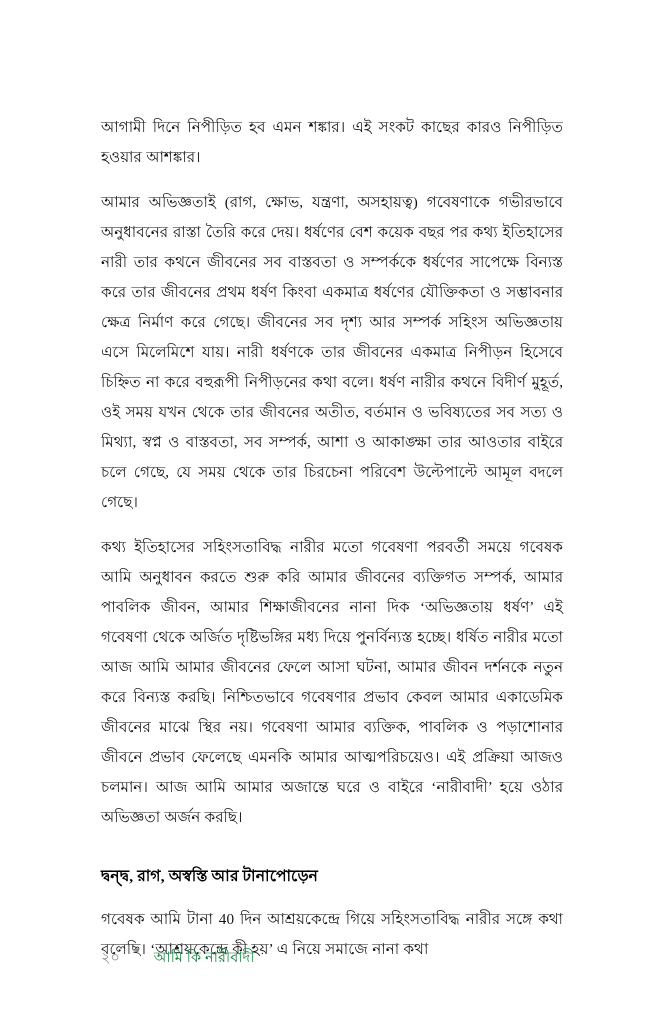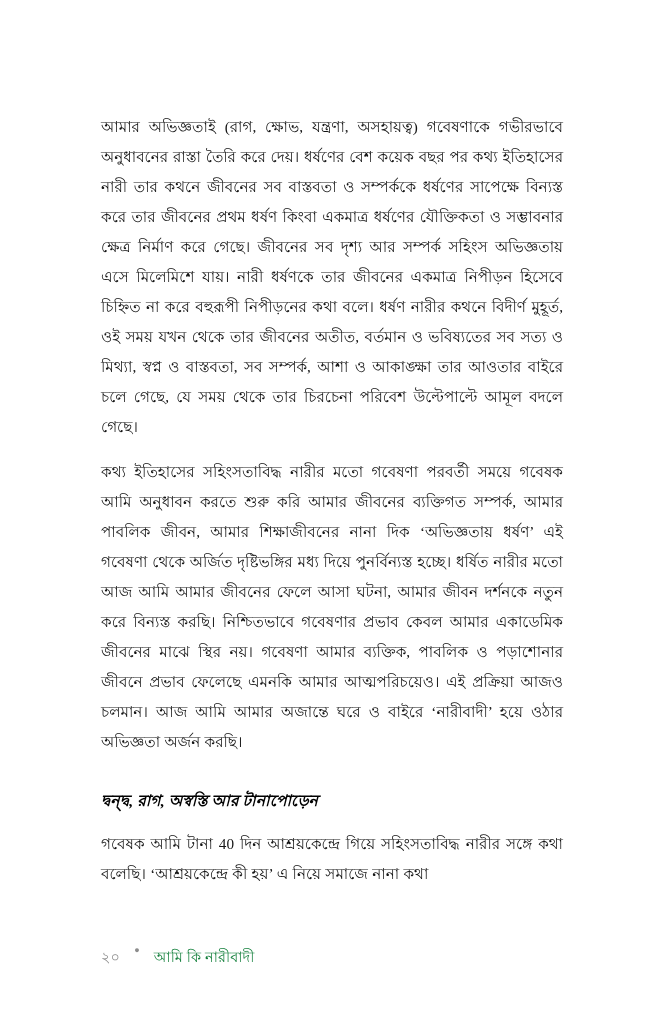--- a/index.html
+++ b/index.html
@@ -41,21 +41,20 @@
     margin-bottom: 0;
   }
   .section-heading {
     margin: 30px 0 14px 0;
     font-size: 15.6px;
     line-height: 28px;
     font-weight: bold;
     text-align: left;
     color: #000000;
     letter-spacing: 0.1px;
-    font-style: italic;
   }
   .footer {
     position: absolute;
     left: 101px;
     bottom: 57px;
     font-size: 14.4px;
     line-height: 20px;
     color: #8c8c8c;
     letter-spacing: 0.2px;
     display: flex;
@@ -76,20 +75,21 @@
     color: #15803d;
   }
 </style>
 </head>
 <body>
 
 <div class="page">
 
   <div class="content">
 
+    <p class="para">আগামী দিনে নিপীড়িত হব এমন শঙ্কার। এই সংকট কাছের কারও নিপীড়িত হওয়ার আশঙ্কার।</p>
 
     <p class="para">আমার অভিজ্ঞতাই (রাগ, ক্ষোভ, যন্ত্রণা, অসহায়ত্ব) গবেষণাকে গভীরভাবে অনুধাবনের রাস্তা তৈরি করে দেয়। ধর্ষণের বেশ কয়েক বছর পর কথ্য ইতিহাসের নারী তার কথনে জীবনের সব বাস্তবতা ও সম্পর্ককে ধর্ষণের সাপেক্ষে বিন্যস্ত করে তার জীবনের প্রথম ধর্ষণ কিংবা একমাত্র ধর্ষণের যৌক্তিকতা ও সম্ভাবনার ক্ষেত্র নির্মাণ করে গেছে। জীবনের সব দৃশ্য আর সম্পর্ক সহিংস অভিজ্ঞতায় এসে মিলেমিশে যায়। নারী ধর্ষণকে তার জীবনের একমাত্র নিপীড়ন হিসেবে চিহ্নিত না করে বহুরূপী নিপীড়নের কথা বলে। ধর্ষণ নারীর কথনে বিদীর্ণ মুহূর্ত, ওই সময় যখন থেকে তার জীবনের অতীত, বর্তমান ও ভবিষ্যতের সব সত্য ও মিথ্যা, স্বপ্ন ও বাস্তবতা, সব সম্পর্ক, আশা ও আকাঙ্ক্ষা তার আওতার বাইরে চলে গেছে, যে সময় থেকে তার চিরচেনা পরিবেশ উল্টেপাল্টে আমূল বদলে গেছে।</p>
 
     <p class="para">কথ্য ইতিহাসের সহিংসতাবিদ্ধ নারীর মতো গবেষণা পরবর্তী সময়ে গবেষক আমি অনুধাবন করতে শুরু করি আমার জীবনের ব্যক্তিগত সম্পর্ক, আমার পাবলিক জীবন, আমার শিক্ষাজীবনের নানা দিক ‘অভিজ্ঞতায় ধর্ষণ’ এই গবেষণা থেকে অর্জিত দৃষ্টিভঙ্গির মধ্য দিয়ে পুনর্বিন্যস্ত হচ্ছে। ধর্ষিত নারীর মতো আজ আমি আমার জীবনের ফেলে আসা ঘটনা, আমার জীবন দর্শনকে নতুন করে বিন্যস্ত করছি। নিশ্চিতভাবে গবেষণার প্রভাব কেবল আমার একাডেমিক জীবনের মাঝে স্থির নয়। গবেষণা আমার ব্যক্তিক, পাবলিক ও পড়াশোনার জীবনে প্রভাব ফেলেছে এমনকি আমার আত্মপরিচয়েও। এই প্রক্রিয়া আজও চলমান। আজ আমি আমার অজান্তে ঘরে ও বাইরে ‘নারীবাদী’ হয়ে ওঠার অভিজ্ঞতা অর্জন করছি।</p>
 
     <h2 class="section-heading">দ্বন্দ্ব, রাগ, অস্বস্তি আর টানাপোড়েন</h2>
 
     <p class="para">গবেষক আমি টানা 40 দিন আশ্রয়কেন্দ্রে গিয়ে সহিংসতাবিদ্ধ নারীর সঙ্গে কথা বলেছি। ‘আশ্রয়কেন্দ্রে কী হয়’ এ নিয়ে সমাজে নানা কথা</p>
 
   </div>

